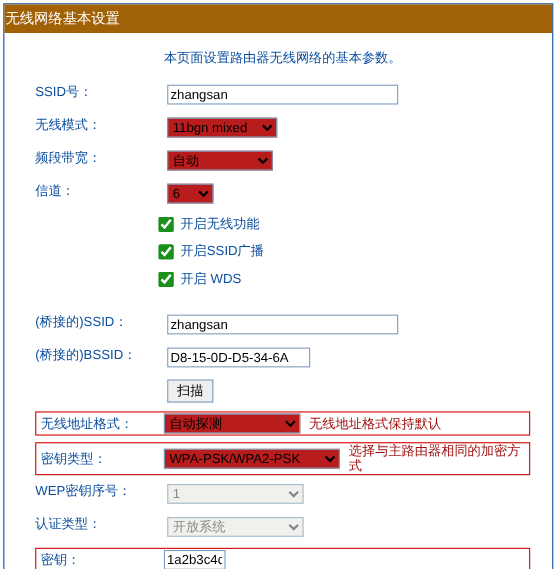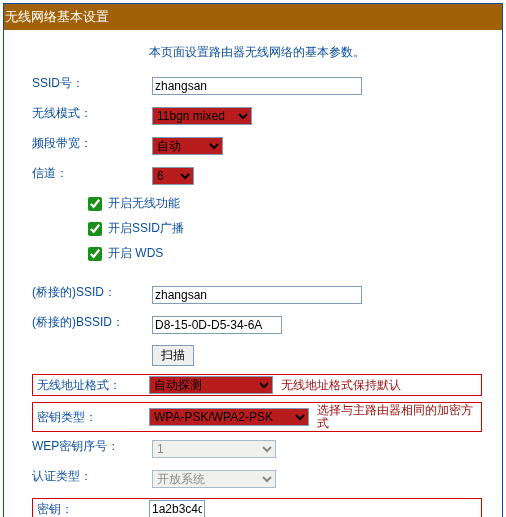--- a/index.html
+++ b/index.html
@@ -11,21 +11,21 @@
     .row { display: flex; margin-bottom: 8px; min-height: 22px; }
     .label { width: 120px; color: #0a4d9e; }
     .field { flex: 1; display: flex; align-items: center; }
     .note { color: #9c0b0b; margin-left: 8px; font-size: 12px; }
     .note-box { border: 1px solid #d40000; padding: 1px 0; display: flex; align-items: center; }
     .note-box .label { padding-left: 4px; width: 116px; }
     .red-box { border: 1px solid #d40000; }
     input[type="text"] { font-family: inherit; font-size: 12px; padding: 1px 2px; border: 1px solid #7f9db9; background: #fff; }
     select { font-family: inherit; font-size: 12px; border: 1px solid #7f9db9; background: #b91c1c; }
     select[disabled] { background: #ebebe4; color: #555; }
-    .checkbox-row { display: flex; align-items: center; margin-left: 56px; margin-bottom: 8px; }
+    .checkbox-row { display: flex; align-items: center; margin-left: 112px; margin-bottom: 8px; }
     .checkbox-row input { margin-right: 6px; }
     .checkbox-row span { color: #0a4d9e; }
     .btn { font-family: inherit; font-size: 12px; padding: 1px 8px; border: 1px solid #7f9db9; background: #efefef; cursor: pointer; }
     .section-gap { height: 14px; }
     .cb input[type="checkbox"] { accent-color: #1a8f1a; width: 14px; height: 14px; }
     .example { color: #0a4d9e; margin-left: 6px; }
     .sel-disabled { color: #787878; }
   </style>
 </head>
 <body>
@@ -47,21 +47,21 @@
     <div class="row">
       <div class="label">无线模式：</div>
       <div class="field">
           <select style="width:100px"><option>11bgn mixed</option></select>
         </div>
     </div>
 
     <div class="row">
       <div class="label">频段带宽：</div>
       <div class="field">
-          <select style="width:71px"><option>自动</option></select>
+          <select style="width:96px"><option>自动</option></select>
         </div>
     </div>
 
     <div class="row">
       <div class="label">信道：</div>
       <div class="field">
           <select style="width:42px"><option>6</option></select>
         </div>
     </div>
 

